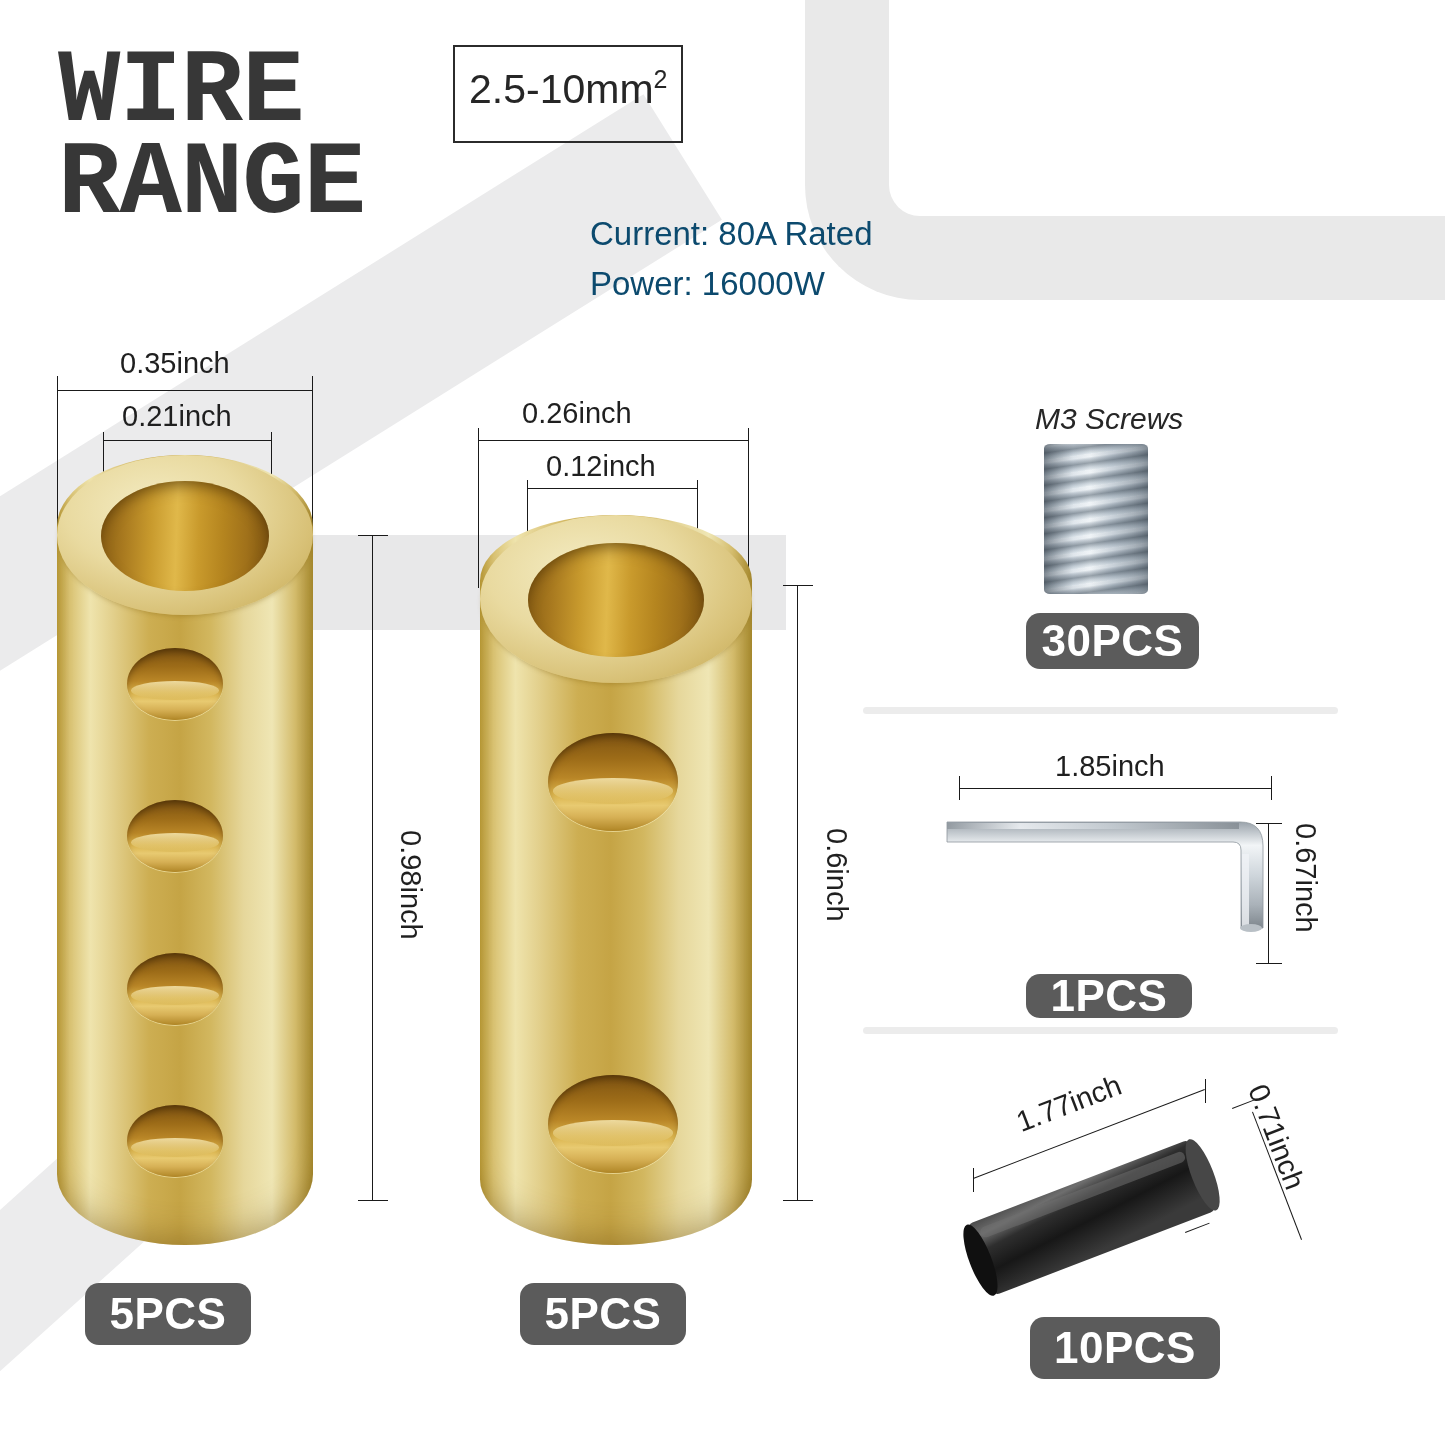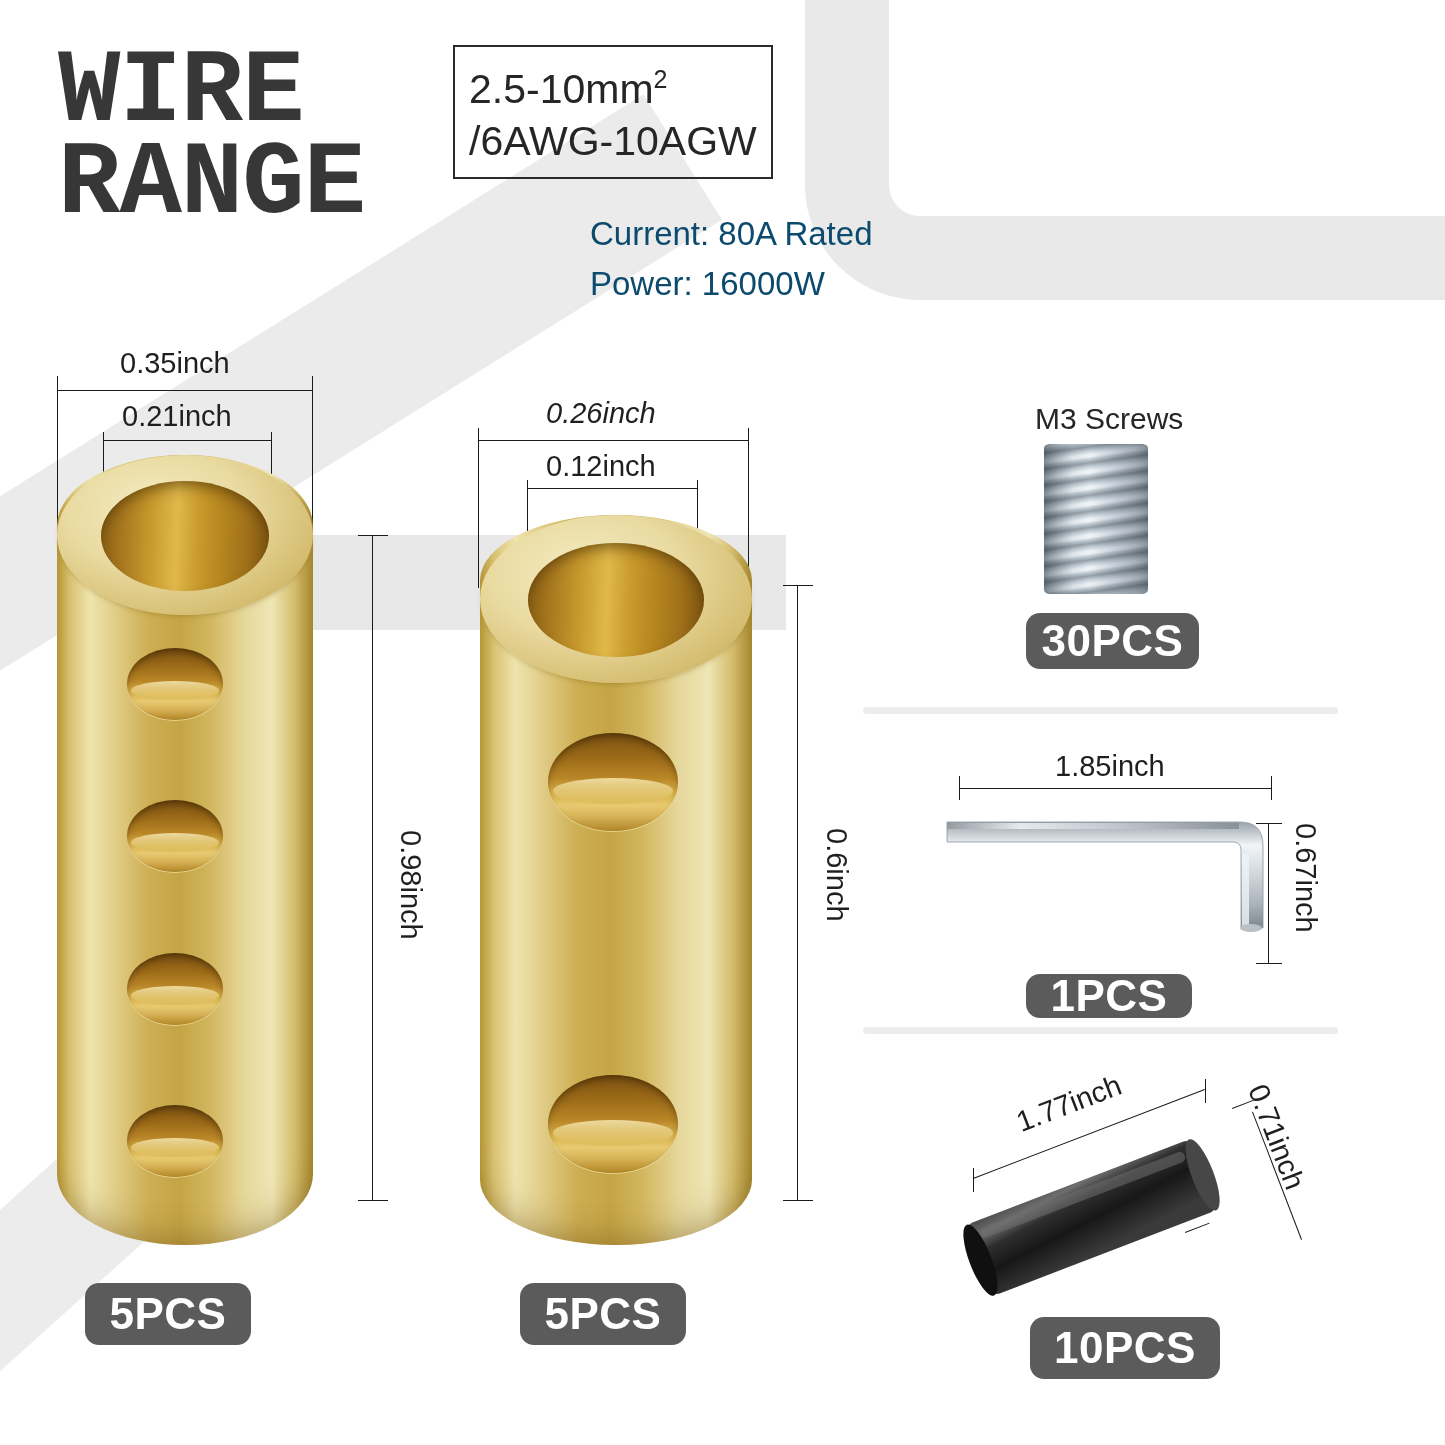--- a/index.html
+++ b/index.html
@@ -54,21 +54,21 @@
     font-size:104px;
     line-height:92px;
     letter-spacing:-1px;
     color:#373737;
     position:absolute;left:0;top:20px;
     white-space:pre-line;
   }
   .spec-box{
     position:absolute;left:395px;top:19px;
     border:2px solid #2b2b2b;
-    padding:6px 14px 10px 14px;
+    padding:6px 14px 26px 14px;
     background:rgba(255,255,255,0.0);
   }
   .spec-line{
     font-family:"Liberation Sans", sans-serif;
     font-size:41px;line-height:52px;color:#262626;
     white-space:nowrap;
   }
   .spec-line sup{font-size:25px;vertical-align:super;}
   .h-sub{
     position:absolute;left:532px;top:183px;
@@ -199,21 +199,20 @@
   <div class="bg-hband"></div>
   <div class="bg-diag"></div>
   <div class="bg-diag2"></div>
 
   <div class="header">
     <div class="h-title">WIRE
 RANGE</div>
 
     <div class="spec-box">
       <div class="spec-line"><span>2.5-10mm</span><sup>2</sup></div>
-      <div class="spec-line">/6AWG-10AGW</div>
     </div>
 
     <div class="h-sub">Current:  80A  Rated
 Power:  16000W</div>
   </div>
 
   <div class="dim-label" style="left:120px;top:347px;">0.35inch</div>
   <div class="dim-h" style="left:57px;top:390px;width:255px;"></div>
   <div class="tick-v" style="left:57px;top:376px;height:160px;"></div>
   <div class="tick-v" style="left:312px;top:376px;height:160px;"></div>
@@ -233,21 +232,21 @@
     <div class="hole" style="left:70px;top:650px;width:96px;height:72px;"></div>
   </div>
 
   <div class="dim-v" style="left:372px;top:535px;height:665px;"></div>
   <div class="tick-h" style="left:358px;top:535px;width:30px;"></div>
   <div class="tick-h" style="left:358px;top:1200px;width:30px;"></div>
   <div class="dim-label rot90" style="left:427px;top:830px;">0.98inch</div>
 
   <div class="badge" style="left:85px;top:1283px;width:166px;height:62px;">5PCS</div>
 
-  <div class="dim-label" style="left:546px;top:397px;font-style:italic;">0.26inch</div>
+  <div class="dim-label" style="left:522px;top:397px;">0.26inch</div>
   <div class="dim-h" style="left:478px;top:440px;width:270px;"></div>
   <div class="tick-v" style="left:478px;top:428px;height:160px;"></div>
   <div class="tick-v" style="left:748px;top:428px;height:160px;"></div>
 
   <div class="dim-label" style="left:546px;top:450px;">0.12inch</div>
   <div class="dim-h" style="left:527px;top:488px;width:170px;"></div>
   <div class="tick-v" style="left:527px;top:480px;height:118px;"></div>
   <div class="tick-v" style="left:697px;top:480px;height:118px;"></div>
 
   <div class="conn" style="left:480px;top:515px;width:272px;height:730px;">
@@ -258,21 +257,21 @@
     <div class="hole" style="left:68px;top:560px;width:130px;height:98px;"></div>
   </div>
 
   <div class="dim-v" style="left:797px;top:585px;height:615px;"></div>
   <div class="tick-h" style="left:783px;top:585px;width:30px;"></div>
   <div class="tick-h" style="left:783px;top:1200px;width:30px;"></div>
   <div class="dim-label rot90" style="left:853px;top:828px;">0.6inch</div>
 
   <div class="badge" style="left:520px;top:1283px;width:166px;height:62px;">5PCS</div>
 
-  <div class="part-title" style="left:1035px;top:402px;">M3 Screws</div>
+  <div class="part-title" style="left:1035px;top:402px;font-style:italic;">M3 Screws</div>
 
   <div class="screw" style="left:1044px;top:444px;width:104px;height:150px;">
     <div class="shaft"></div>
   </div>
 
   <div class="badge" style="left:1026px;top:613px;width:173px;height:56px;">30PCS</div>
 
   <div class="divider" style="left:863px;top:707px;width:475px;"></div>
 
   <div class="dim-label" style="left:1055px;top:750px;">1.85inch</div>

